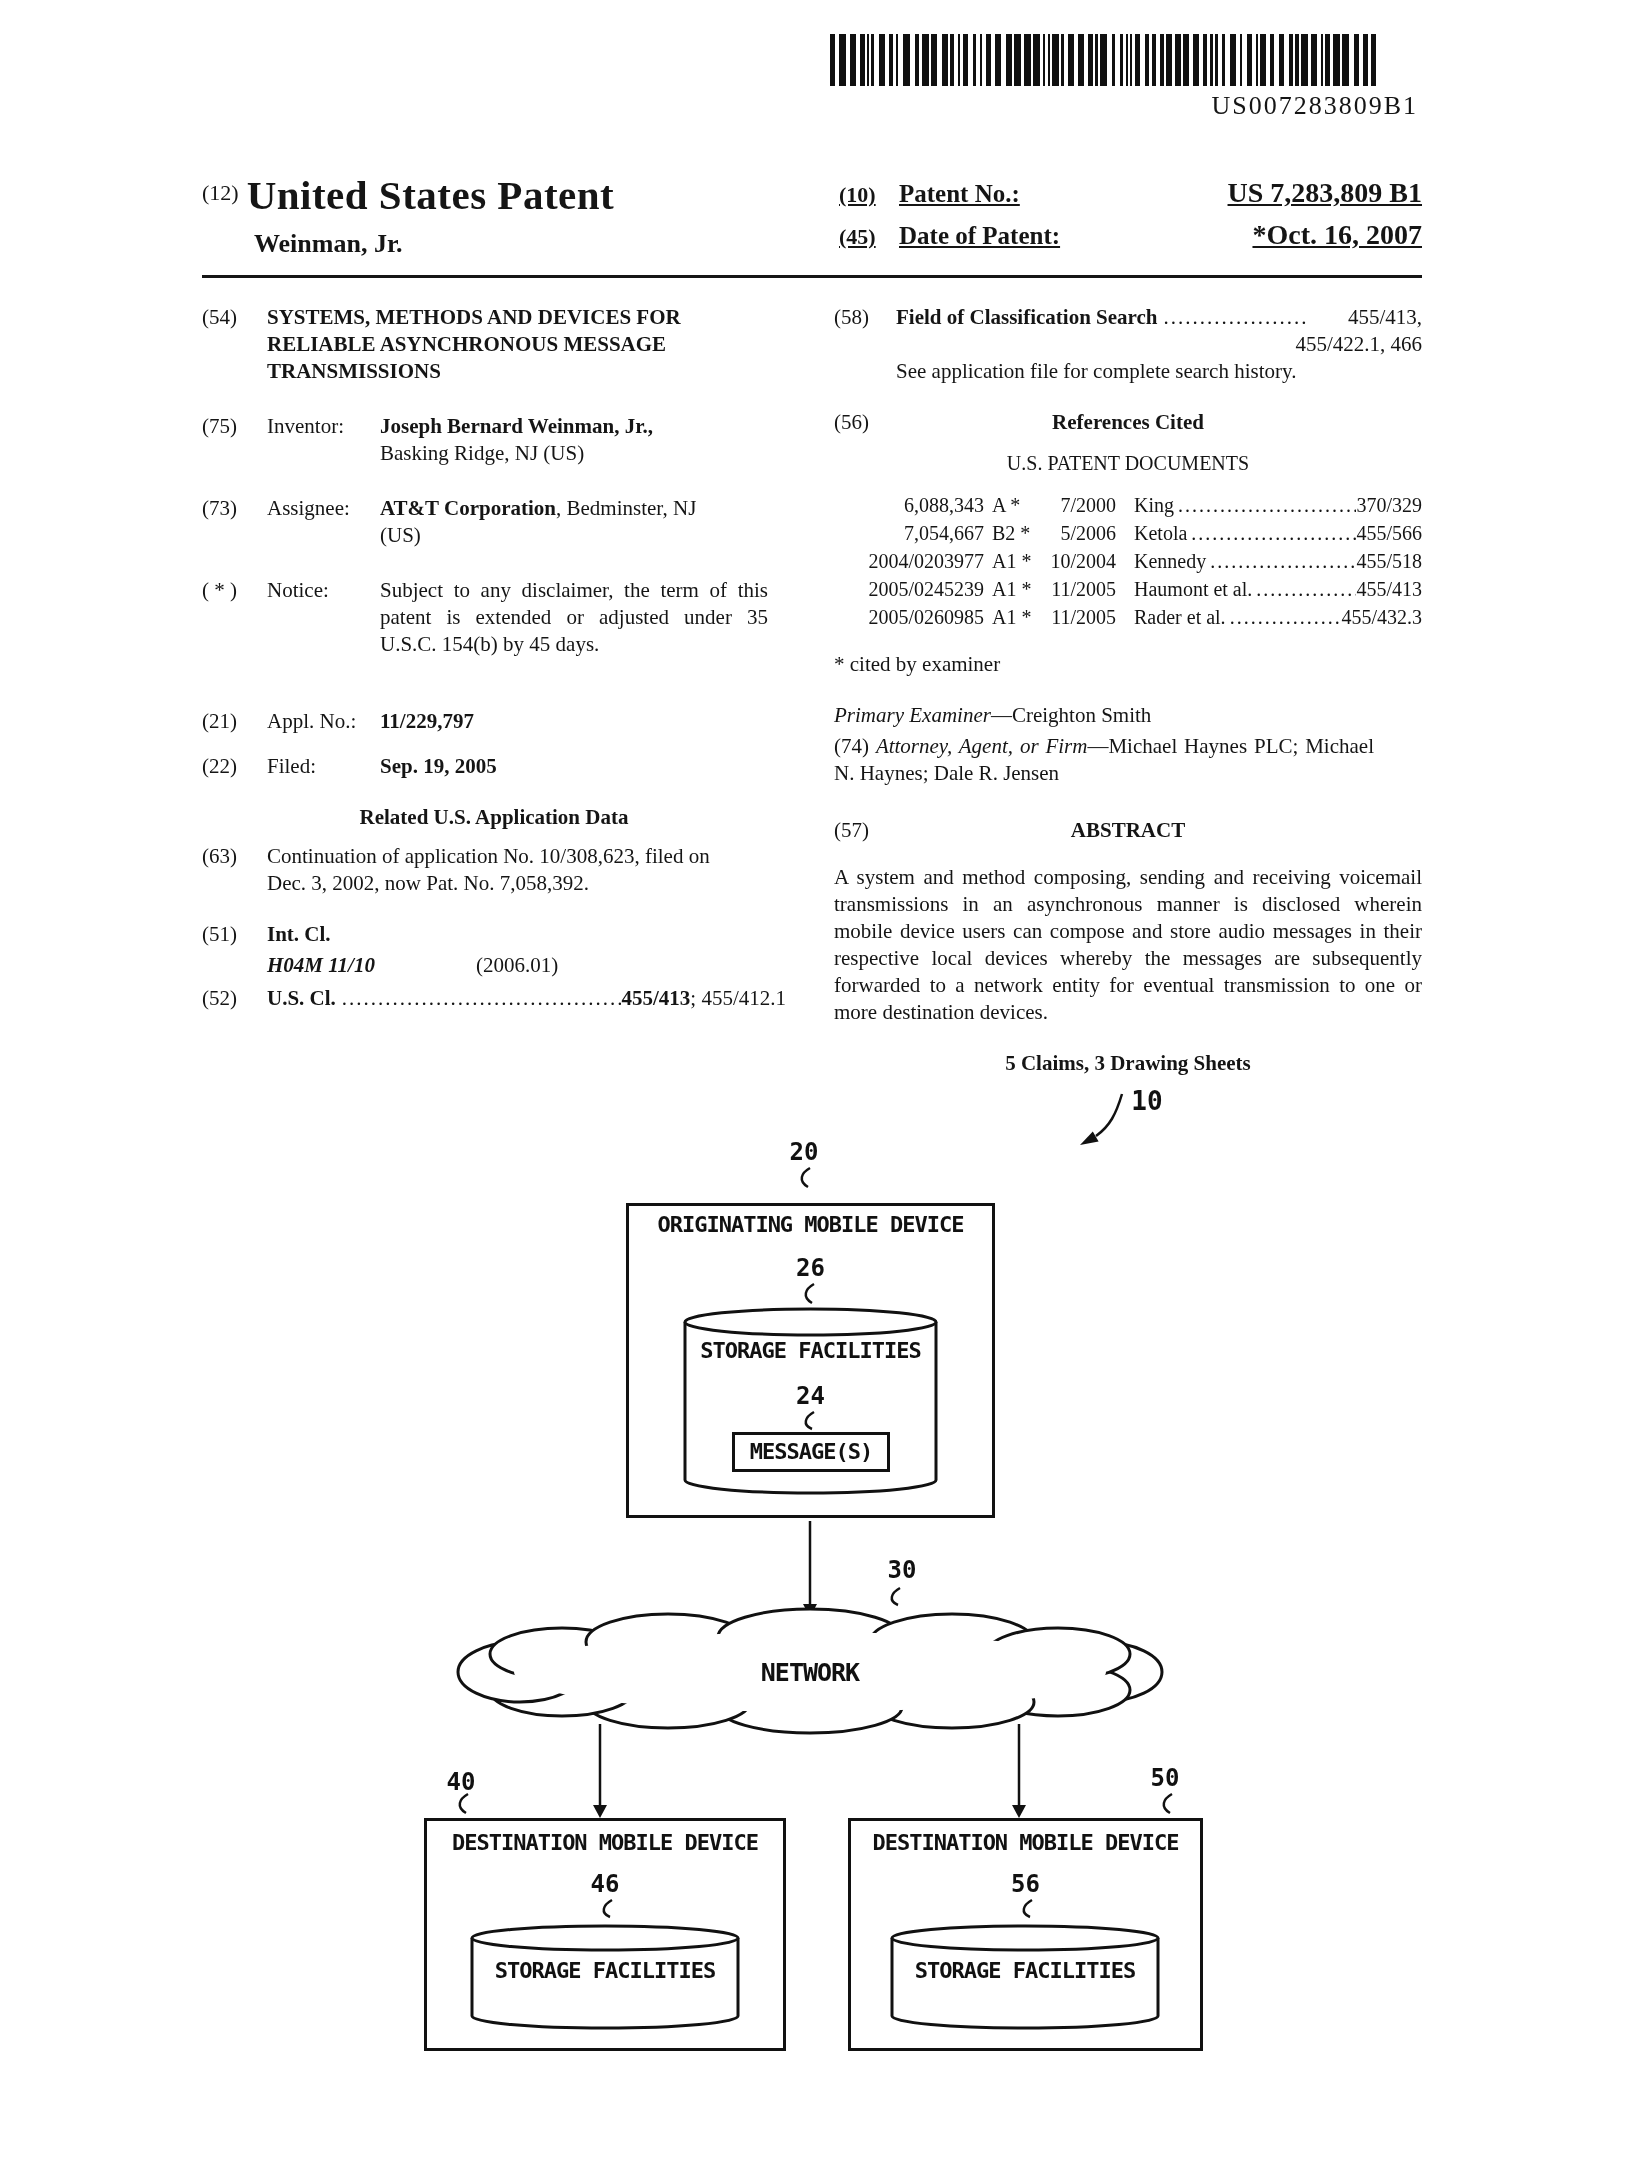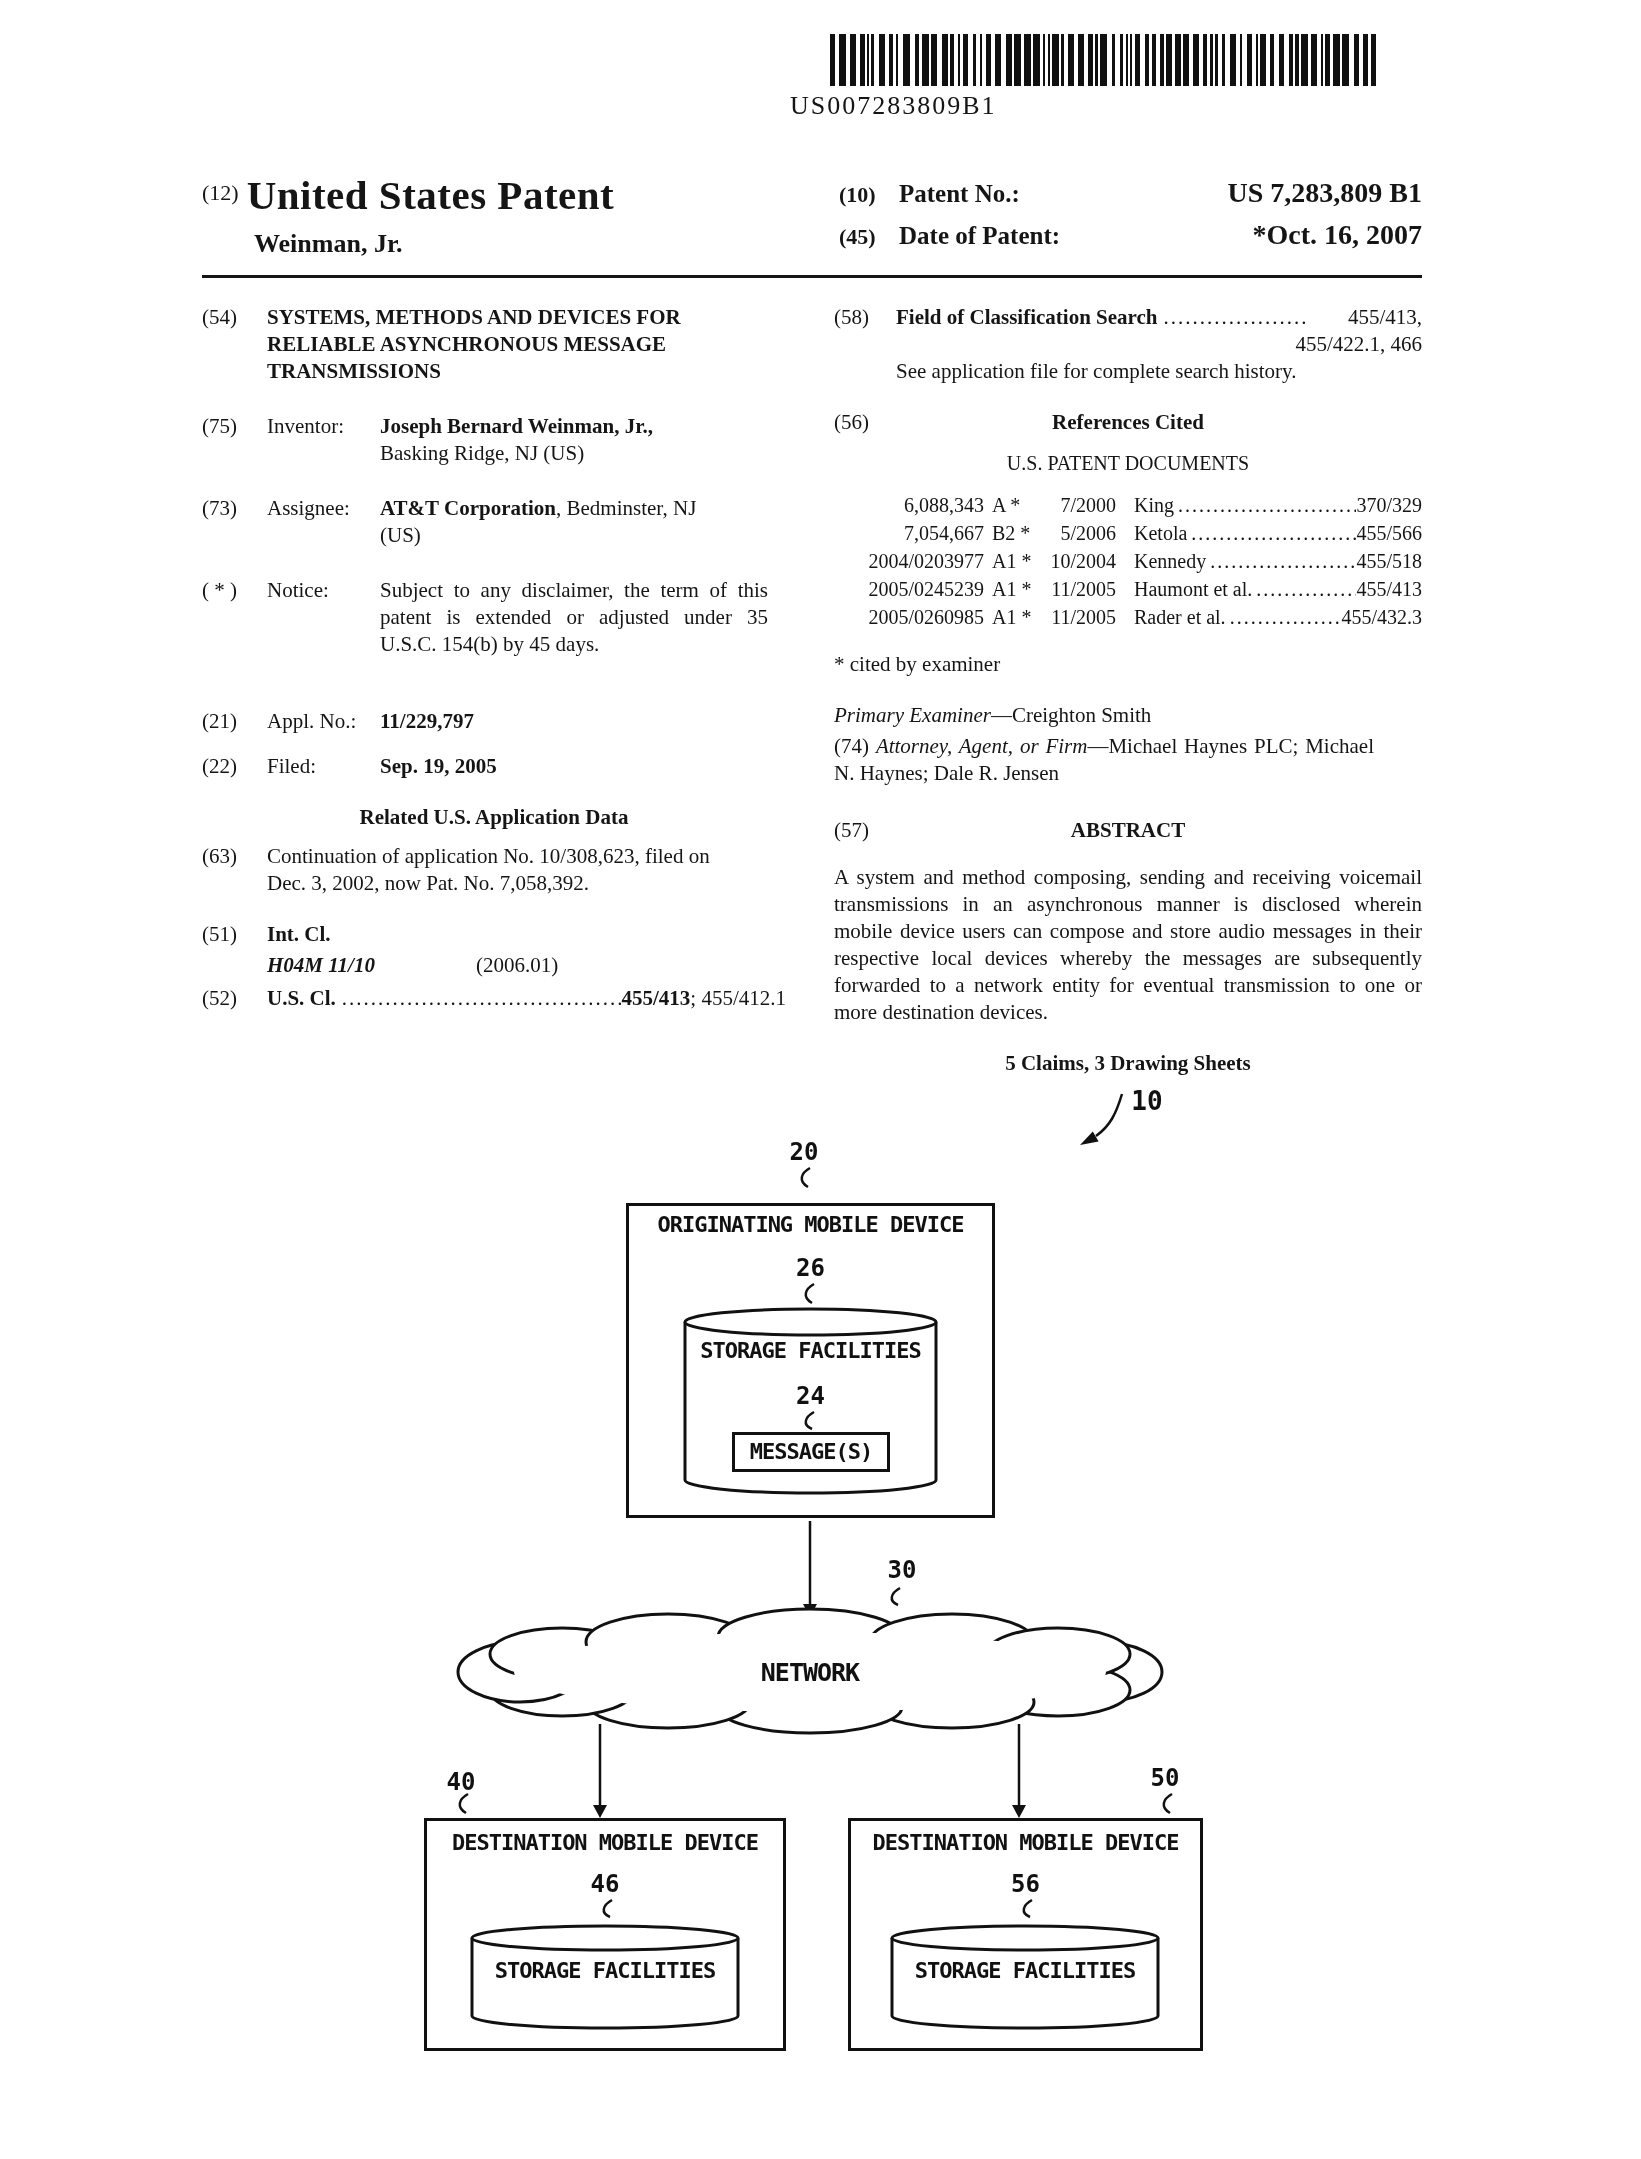--- a/index.html
+++ b/index.html
@@ -7,32 +7,32 @@
   body {
     width:1641px; height:2159px;
     font-family:"Liberation Serif", serif;
     color:#151515;
     position:relative;
     overflow:hidden;
   }
   .page { position:relative; width:1641px; height:2159px; padding:34px 219px 0 202px; }
 
   
-  .barcode-wrap { width:628px; margin-left:auto; margin-right:4px; text-align:left; }
+  .barcode-wrap { width:628px; margin-left:auto; margin-right:4px; text-align:right; }
   .barcode-bars { display:flex; height:52px; align-items:stretch; justify-content:center; }
   .barcode-bars span { background:#101010; height:100%; flex:none; display:block; }
   .barcode-text { font-size:26px; margin-top:5px; letter-spacing:2px; }
 
   
   .header { display:flex; margin-top:50px; }
   .header-left { width:637px; flex:none; }
   .h-kind { font-size:22px; vertical-align:9px; margin-right:8px; }
   .h-title { font-size:41px; font-weight:bold; letter-spacing:.5px; }
   .h-inventor { font-size:26px; font-weight:bold; margin:10px 0 0 52px; }
-  .header-right { flex:1; padding-top:6px; }
+  .header-right { flex:1; padding-top:6px;text-decoration:underline; }
   .hr-row { display:flex; align-items:baseline; }
   .hr-row + .hr-row { margin-top:10px; }
   .hr-num { font-size:22px; font-weight:bold; width:60px; flex:none; }
   .hr-label { font-size:25px; font-weight:bold; }
   .hr-value { margin-left:auto; font-size:28px; font-weight:bold; white-space:nowrap; }
   .rule { border-bottom:3px solid #151515; margin-top:16px; }
 
   
   .columns { display:flex; gap:48px; margin-top:26px; font-size:21px; line-height:27px; }
   .col-left  { width:584px; flex:none; }

